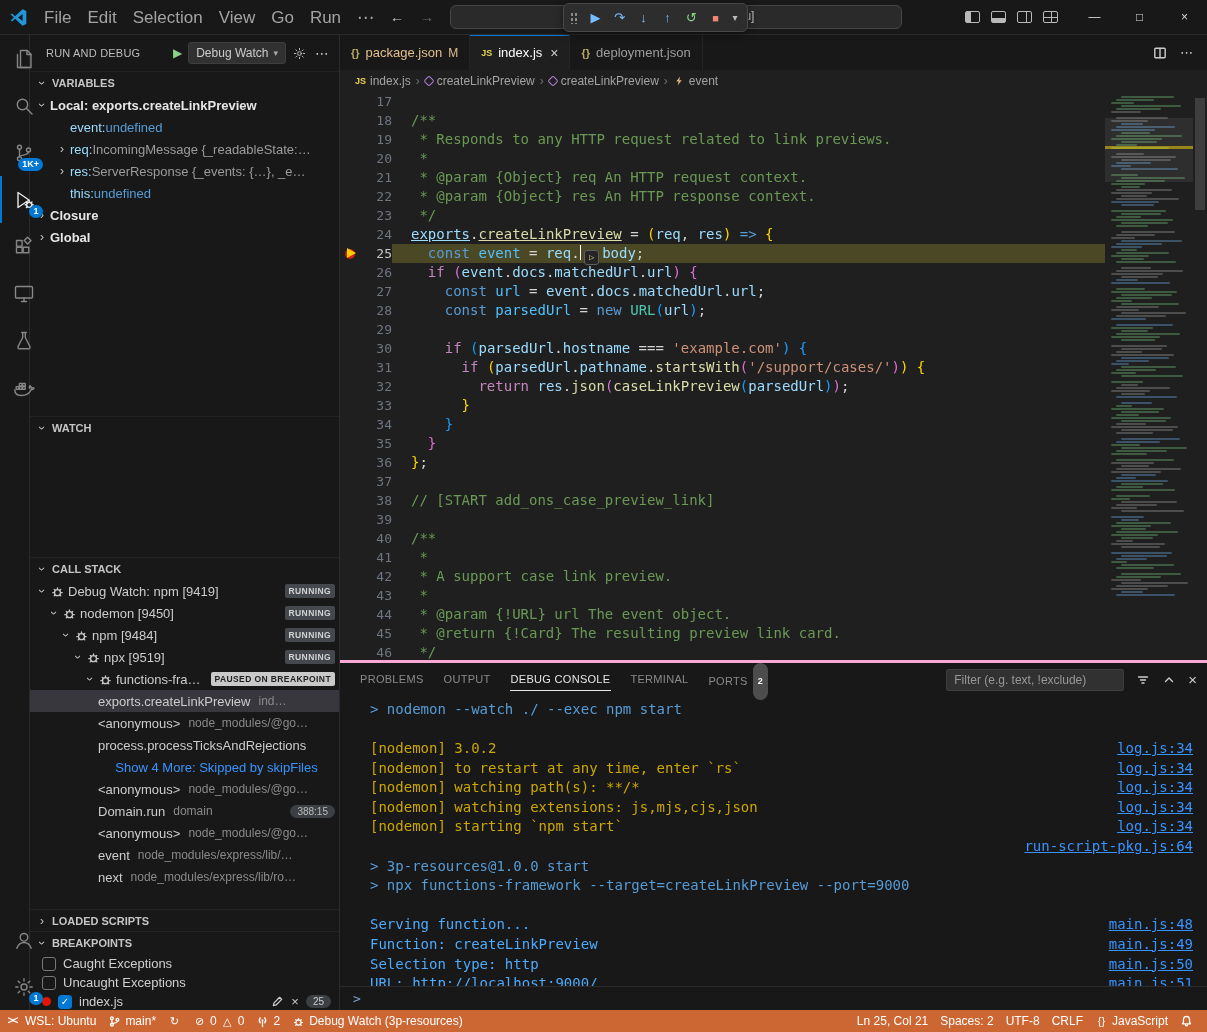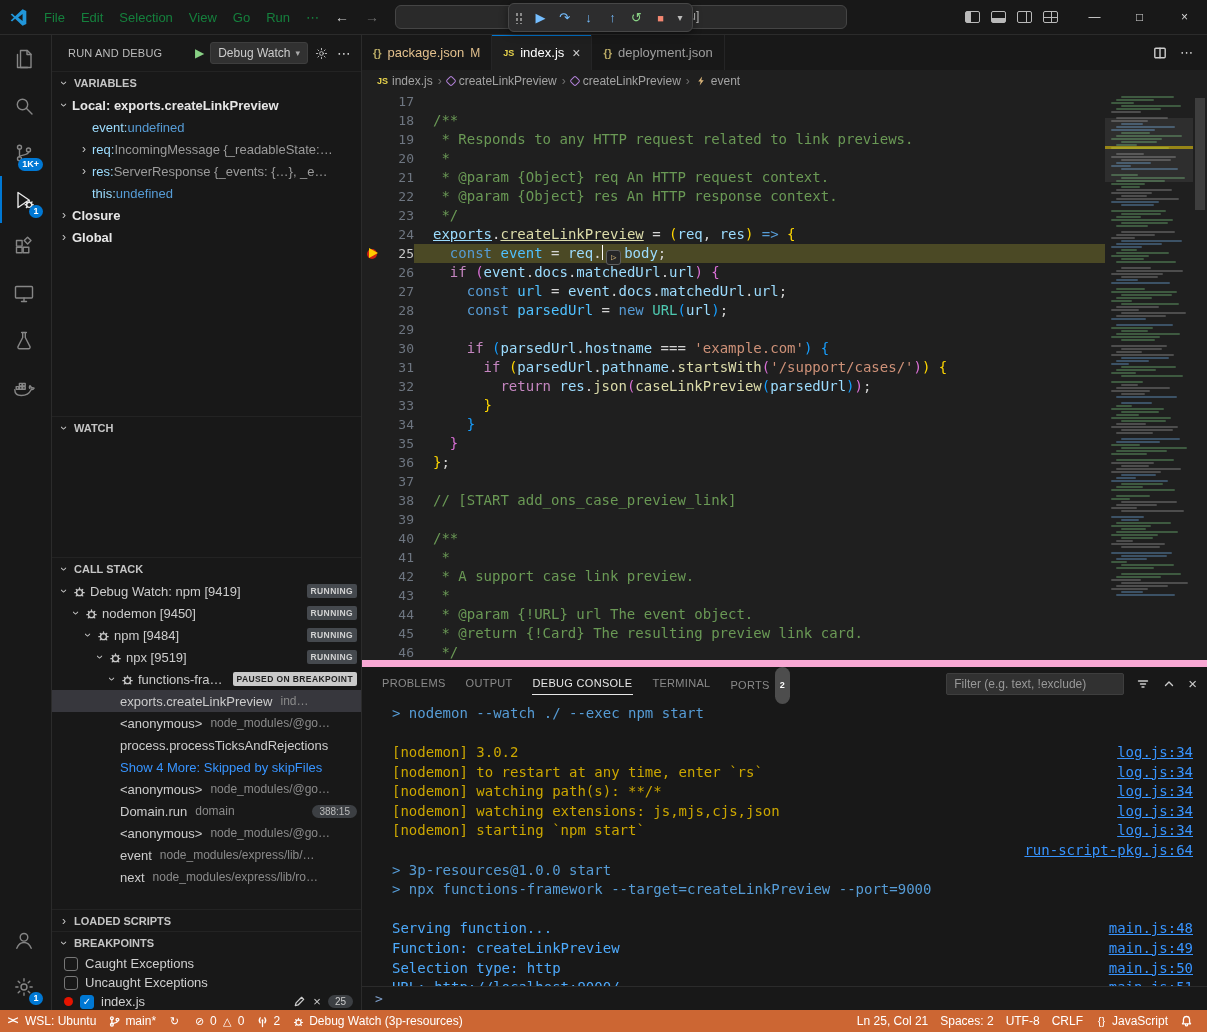--- a/index.html
+++ b/index.html
@@ -6,21 +6,21 @@
   html,body{width:1207px;height:1032px;overflow:hidden;background:#1f1f1f;
     font-family:"Liberation Sans","DejaVu Sans",sans-serif;color:#ccc;font-size:13px;}
   .icon{display:inline-flex;align-items:center;justify-content:center;}
   .icon svg{width:100%;height:100%;}
 
   
   .titlebar{height:35px;background:#181818;border-bottom:1px solid #2b2b2b;display:flex;align-items:center;position:relative;}
   .vscode-logo{width:36px;height:35px;display:flex;align-items:center;justify-content:center;}
   .vscode-logo svg{width:17px;height:17px;}
   .menus{display:flex;}
-  .menu-item{padding:0 8px;height:35px;line-height:35px;font-size:13px;color:#15803d;cursor:default;}
+  .menu-item{padding:0 8px;height:35px;line-height:35px;font-size:17px;color:#a3a3a3;cursor:default;}
   .nav-arrows{display:flex;gap:16px;margin:0 16px 0 8px;font-size:14px;color:#cfcfcf;}
   .nav.fwd{color:#6b6b6b;}
   .command-center{width:452px;height:24px;background:#2a2a2a;border:1px solid #454545;border-radius:6px;position:relative;}
   .cc-text{position:absolute;left:290px;top:3px;font-size:12px;color:#bdbdbd;}
   .debug-toolbar{position:absolute;left:112px;top:-3px;height:29px;background:#2d2d2e;border:1px solid #474747;border-radius:6px;
     display:flex;align-items:center;padding:0 5px;gap:1px;box-shadow:0 2px 8px rgba(0,0,0,.45);z-index:5;}
   .grip{width:9px;height:13px;margin:0 4px 0 1px;
     background-image:radial-gradient(#8a8a8a 1px,transparent 1.1px);background-size:4px 5px;background-position:0 1px;}
   .dbg-btn{width:23px;height:24px;display:flex;align-items:center;justify-content:center;font-size:13px;border-radius:4px;}
   .dbg-btn.continue,.dbg-btn.step-over,.dbg-btn.step-into,.dbg-btn.step-out{color:#75beff;}
@@ -36,21 +36,21 @@
   .lc-icon .right-line::before{right:4px;top:0;bottom:0;border-right:1px solid #b9b9b9;}
   .lc-icon .grid::before{left:50%;top:0;bottom:0;border-left:1px solid #b9b9b9;}
   .lc-icon .grid::after{content:'';position:absolute;top:50%;left:0;right:0;border-top:1px solid #b9b9b9;}
   .window-controls{display:flex;height:35px;}
   .win-btn{width:45px;display:flex;align-items:center;justify-content:center;color:#d6d6d6;font-size:12px;}
 
   
   .main{display:flex;height:975px;}
 
   
-  .activitybar{width:52px;background:#181818;border-right:1px solid #2b2b2b;display:flex;flex-direction:column;}
+  .activitybar{width:30px;background:#181818;border-right:1px solid #2b2b2b;display:flex;flex-direction:column;}
   .ab-item{width:47px;height:47px;display:flex;align-items:center;justify-content:center;position:relative;color:#868686;}
   .ab-item.active{color:#e7e7e7;box-shadow:inset 2px 0 0 #0078d4;}
   .ab-item .icon{width:24px;height:24px;}
   .ab-badge{position:absolute;bottom:5px;right:4px;background:#0078d4;color:#fff;font-size:9px;line-height:1;
     border-radius:9px;padding:2px 4px;min-width:14px;text-align:center;font-weight:700;}
   .ab-bottom{margin-top:auto;}
 
   
   .sidebar{width:310px;background:#181818;border-right:1px solid #2b2b2b;display:flex;flex-direction:column;overflow:hidden;}
   .sidebar-header{height:36px;min-height:36px;display:flex;align-items:center;padding:0 8px 0 16px;gap:6px;}
@@ -138,21 +138,21 @@
   .inline-widget{display:inline-flex;align-items:center;justify-content:center;border:1px solid #5f5f5f;border-radius:3px;
     background:#252526;color:#d7ba7d;font-size:9px;width:15px;height:15px;margin:0 3px;vertical-align:-2px;}
   .minimap{position:absolute;right:14px;top:0;width:88px;height:100%;background:#1f1f1f;overflow:hidden;}
   .mm-bar{height:2px;margin-top:1px;border-radius:1px;}
   .mm-slider{position:absolute;left:0;right:0;top:26px;height:64px;background:rgba(255,255,255,.07);}
   .mm-current{position:absolute;left:0;right:0;top:54px;height:3px;background:rgba(255,220,0,.5);}
   .editor-scrollbar{position:absolute;right:0;top:0;width:14px;height:100%;}
   .editor-scrollbar .thumb{position:absolute;top:6px;left:2px;width:10px;height:112px;background:rgba(121,121,121,.35);}
 
   
-  .panel{height:350px;min-height:350px;border-top:7px solid #f9a8d4;background:#181818;display:flex;flex-direction:column;}
+  .panel{height:350px;min-height:350px;border-top:3px solid #f9a8d4;background:#181818;display:flex;flex-direction:column;}
   .panel-tabbar{height:33px;min-height:33px;display:flex;align-items:center;padding:0 10px;}
   .ptab{padding:0 10px;font-size:11px;letter-spacing:.3px;color:#8a8a8a;height:33px;line-height:33px;position:relative;white-space:nowrap;}
   .ptab.active{color:#e7e7e7;}
   .ptab.active::after{content:'';position:absolute;left:9px;right:9px;bottom:5px;height:1px;background:#e7e7e7;}
   .ptab-badge{display:inline-block;background:#4d4d4d;color:#fff;font-size:9px;border-radius:9px;padding:2px 5px;margin-left:5px;vertical-align:1px;font-weight:700;}
   .panel-controls{margin-left:auto;display:flex;align-items:center;gap:12px;}
   .filter-input{width:178px;height:22px;background:#313131;border:1px solid #3e3e3e;color:#ccc;font-size:12px;padding:0 7px;border-radius:2px;outline:none;font-family:inherit;}
   .filter-input::placeholder{color:#989898;}
   .panel-controls .icon{width:14px;height:14px;color:#ccc;}
   .pc-x{color:#ccc;font-size:15px;}
@@ -459,21 +459,21 @@
             <span class="cs-label">exports.createLinkPreview</span>
             <span class="cs-detail">ind…</span>
           </div>
           <div class="cs-row" style="padding-left: 68px;">
             <span class="cs-label">&lt;anonymous&gt;</span>
             <span class="cs-detail">node_modules/@go…</span>
           </div>
           <div class="cs-row" style="padding-left: 68px;">
             <span class="cs-label">process.processTicksAndRejections</span>
           </div>
-          <div class="cs-row" style="padding-left: 68px;">
+          <div class="cs-row" style="padding-left: 68px; justify-content: center;">
             <span class="cs-label link">Show 4 More: Skipped by skipFiles</span>
           </div>
           <div class="cs-row" style="padding-left: 68px;">
             <span class="cs-label">&lt;anonymous&gt;</span>
             <span class="cs-detail">node_modules/@go…</span>
           </div>
           <div class="cs-row" style="padding-left: 68px;">
             <span class="cs-label">Domain.run</span>
             <span class="cs-detail">domain</span>
             <span class="cs-pill">388:15</span>

